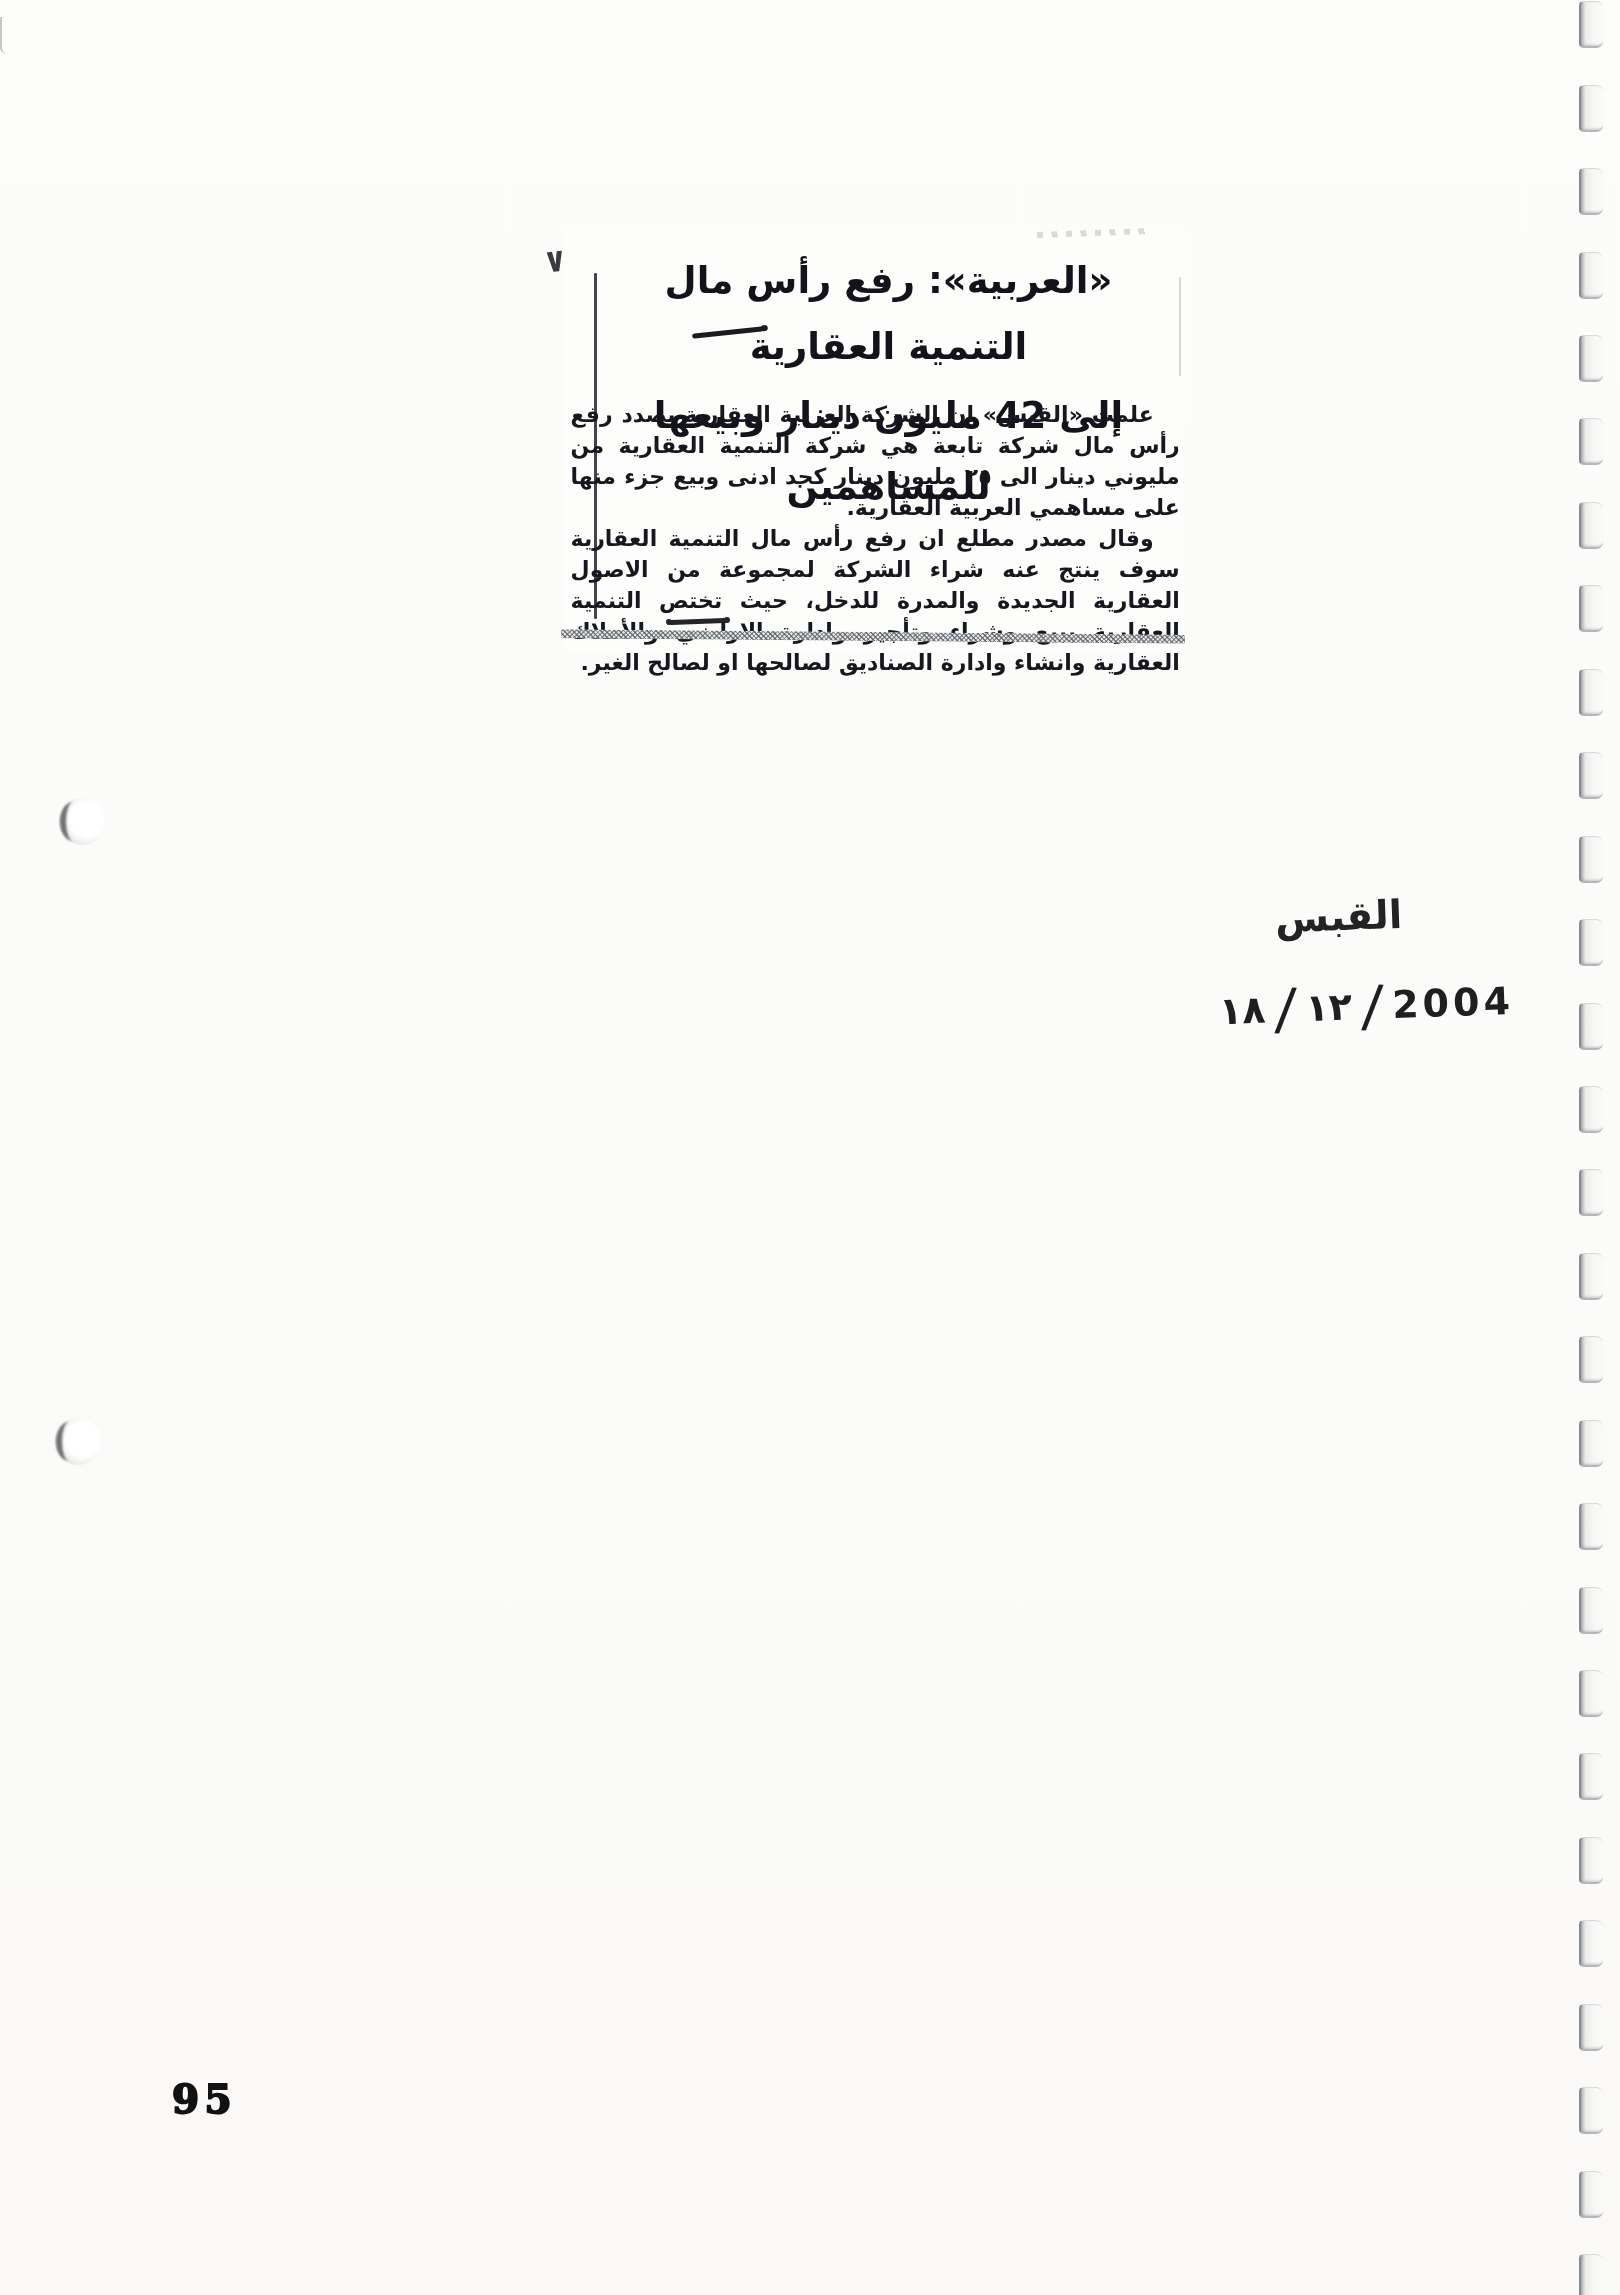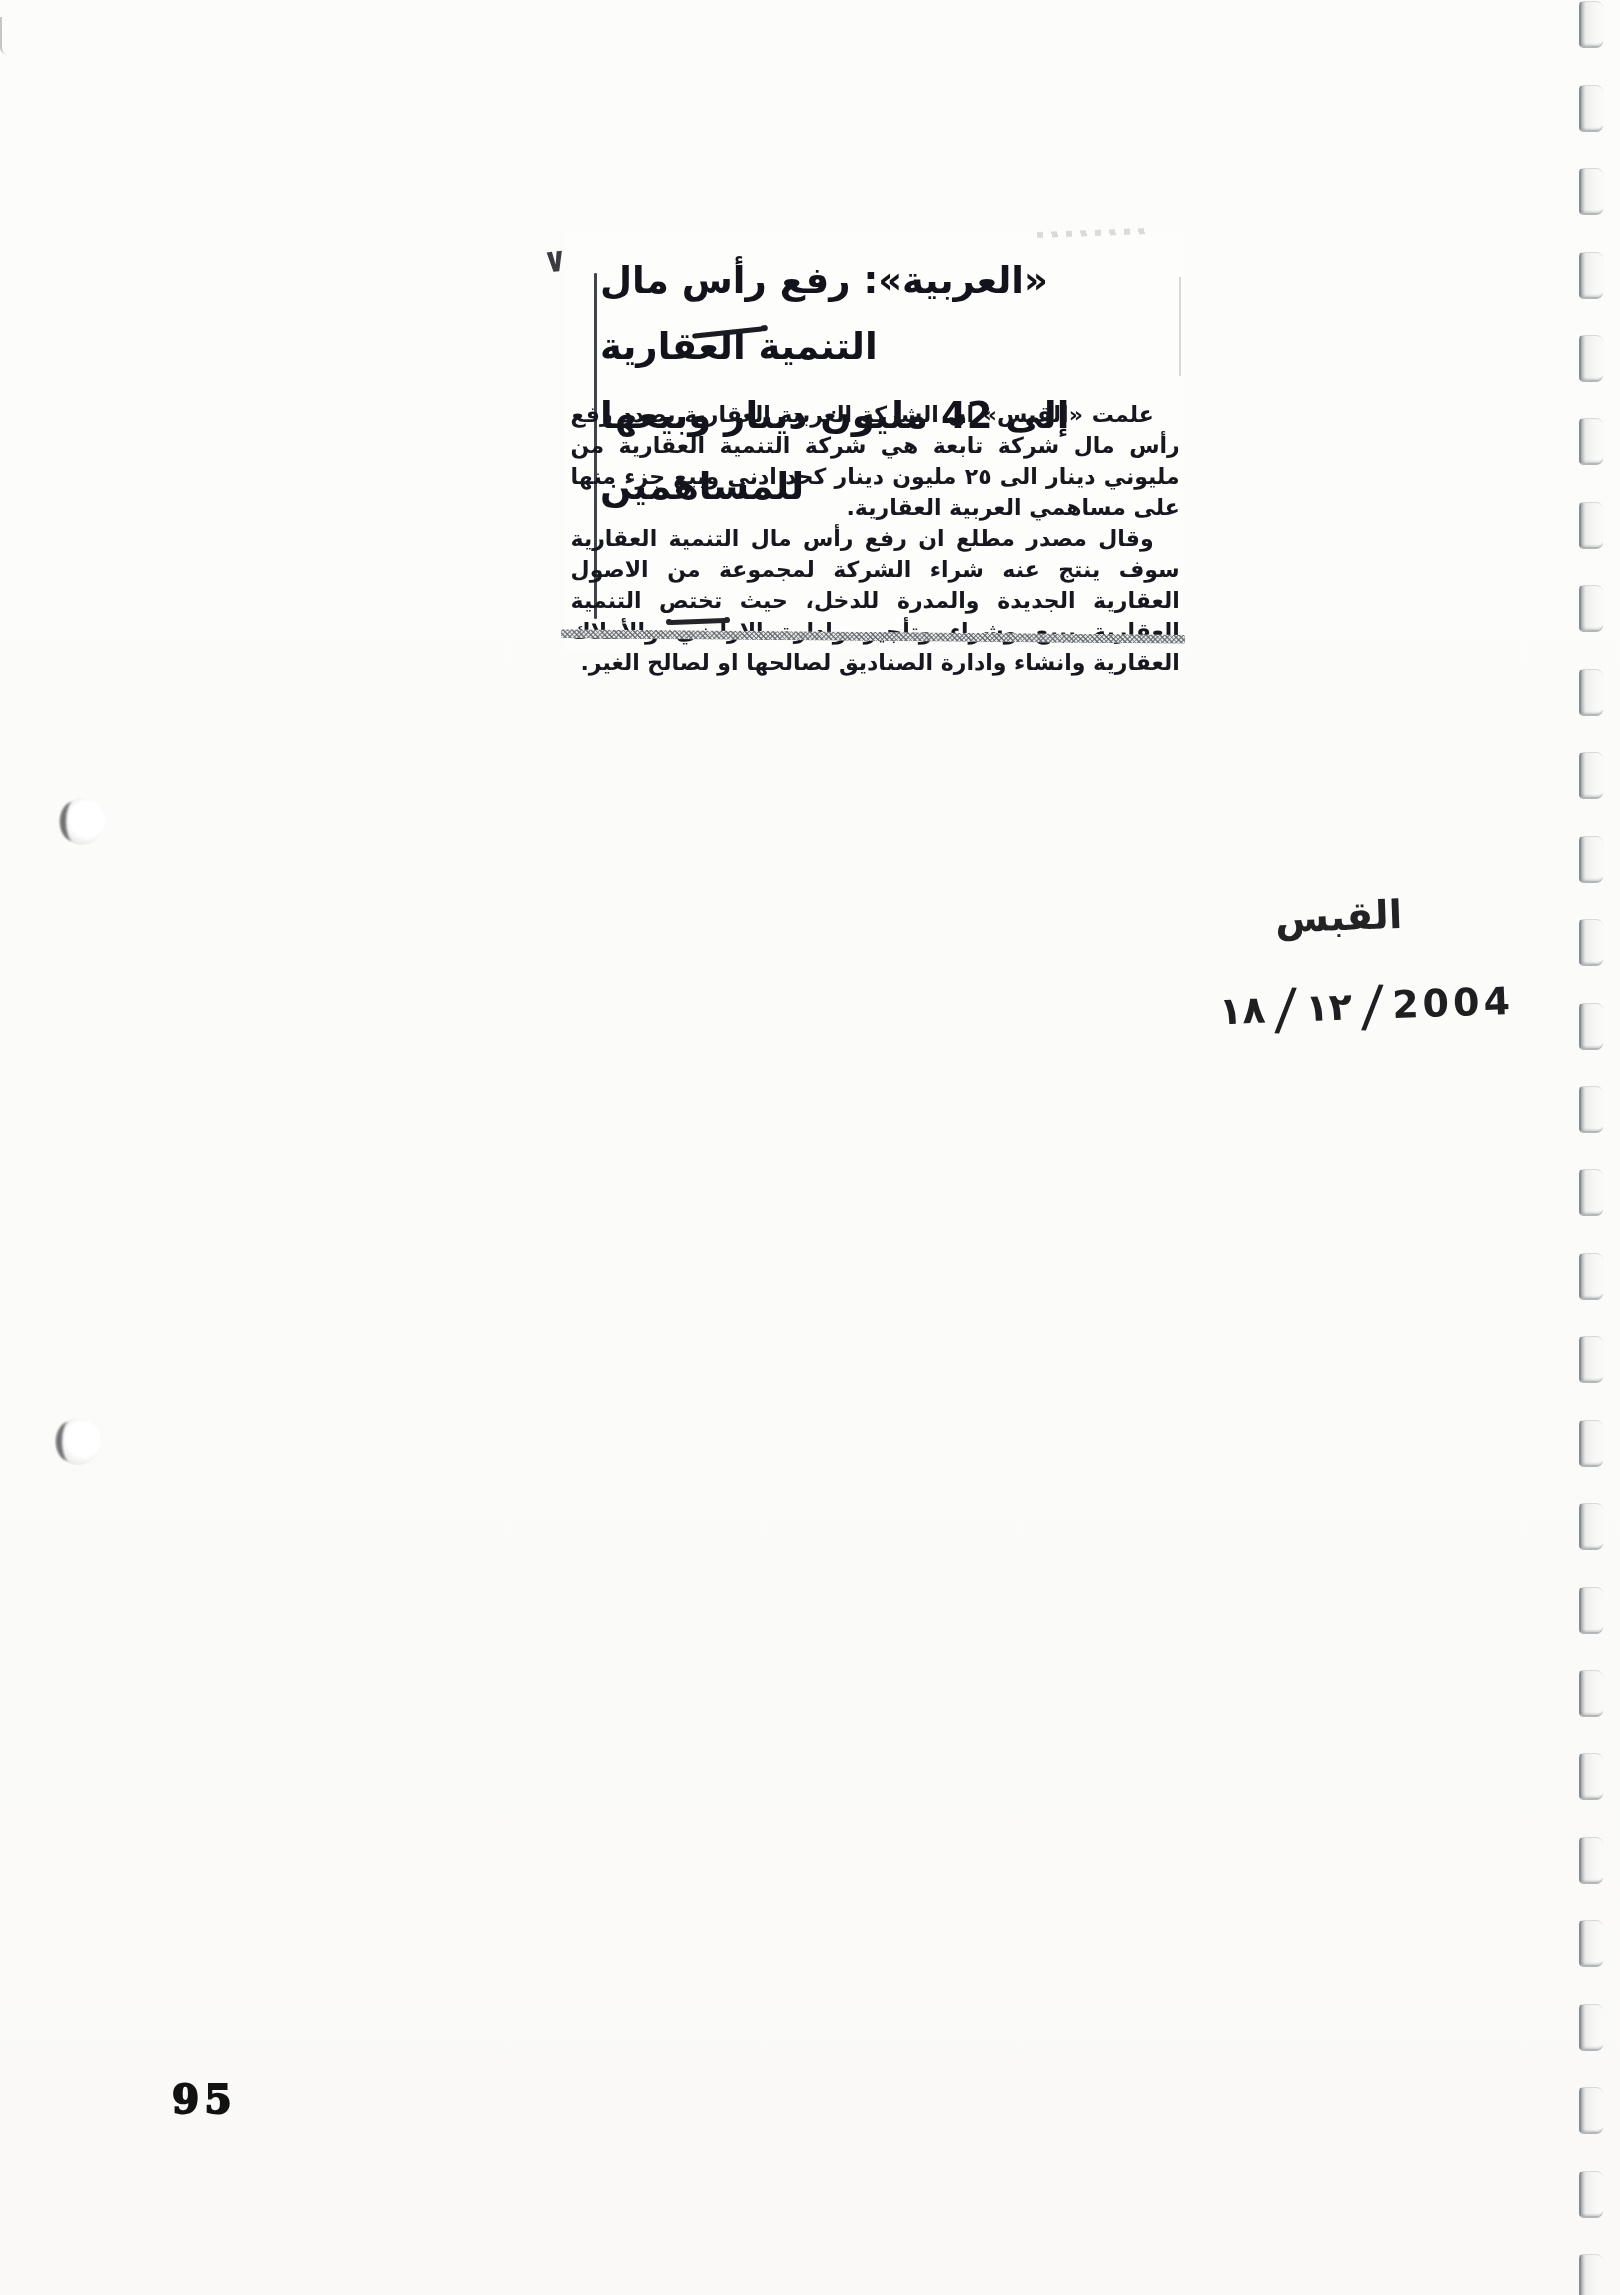--- a/index.html
+++ b/index.html
@@ -49,21 +49,21 @@
     position:absolute;right:4px;top:46px;width:2px;height:99px;
     background:#cfd0d0;opacity:.8;
   }
   .smudge-top{
     position:absolute;right:36px;top:-1.3px;width:112px;height:6px;
     background:repeating-linear-gradient(90deg,#c8c8c6 0 6px,transparent 6px 14.5px);
     opacity:.65;transform:rotate(-2deg);
   }
   .headline{
     position:absolute;left:36px;right:8px;top:17px;
-    text-align:left;color:#13131b;font-weight:bold;
+    text-align:center;color:#13131b;font-weight:bold;
   }
   .headline .hl1{font-size:37px;line-height:66px;letter-spacing:0.7px;}
   .headline .hl2{font-size:37px;line-height:71px;letter-spacing:0.7px;}
   .underline-swoosh{
     position:absolute;left:128px;top:99px;width:72px;height:4.6px;
     background:#1b1b22;border-radius:2.6px;transform:rotate(-6deg);
   }
   .underline-swoosh::after{
     content:"";position:absolute;right:-4px;top:-1.3px;width:6.6px;height:6.6px;
     border-radius:50%;background:#1b1b22;

